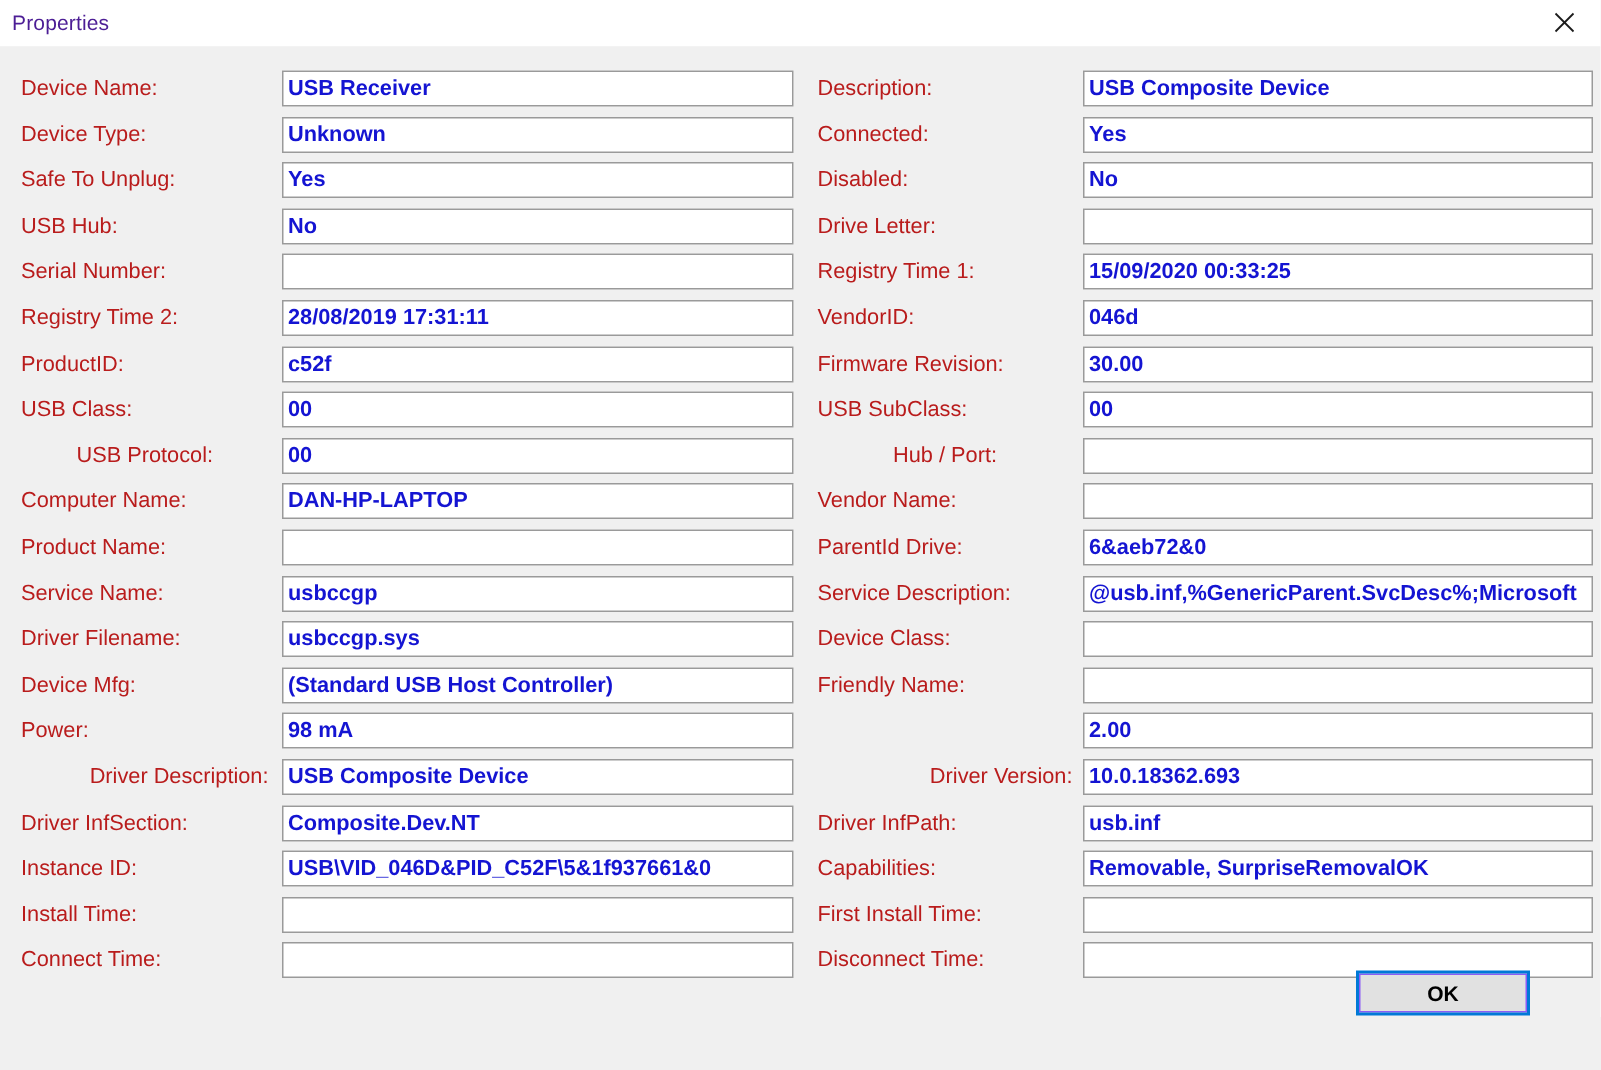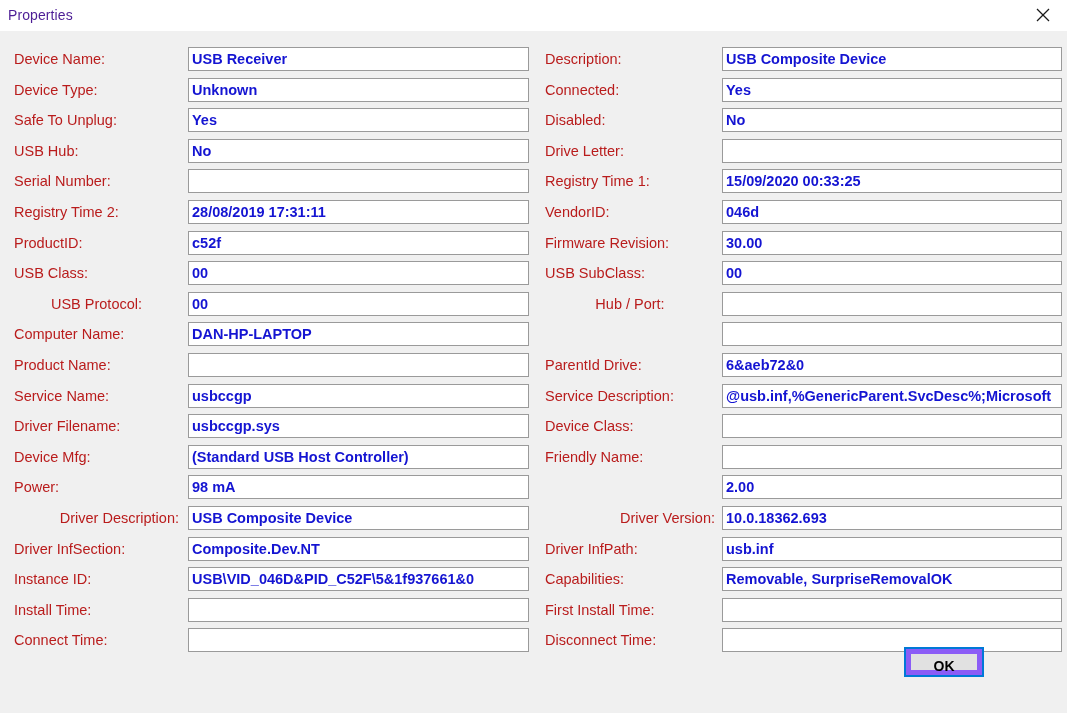--- a/index.html
+++ b/index.html
@@ -102,24 +102,24 @@
     font-weight: bold;
     color: #1414d2;
     white-space: nowrap;
   }
 
   
   #ok-button {
     position: absolute;
     left: 906px;
     top: 649px;
-    width: 76px;
+    width: 112px;
     height: 26px;
     background: #e1e1e1;
-    border: 5px solid #8b5cf6;
+    border: 1px solid #8b5cf6;
     outline: 2px solid #0078d7;
     outline-offset: 0px;
     box-sizing: border-box;
     cursor: default;
   }
   #ok-button .ok-label {
     display: block;
     width: 100%;
     text-align: center;
     line-height: 24px;
@@ -235,20 +235,21 @@
         <div class="lbl right">Hub / Port:</div>
         <div class="fld right">
           <span class="val"></span>
         </div>
       </div>
       <div class="row" style="top: 291.4px;">
         <div class="lbl left">Computer Name:</div>
         <div class="fld left">
           <span class="val">DAN-HP-LAPTOP</span>
         </div>
+        <div class="lbl right">Vendor Name:</div>
         <div class="fld right">
           <span class="val"></span>
         </div>
       </div>
       <div class="row" style="top: 322px;">
         <div class="lbl left">Product Name:</div>
         <div class="fld left">
           <span class="val"></span>
         </div>
         <div class="lbl right">ParentId Drive:</div>

